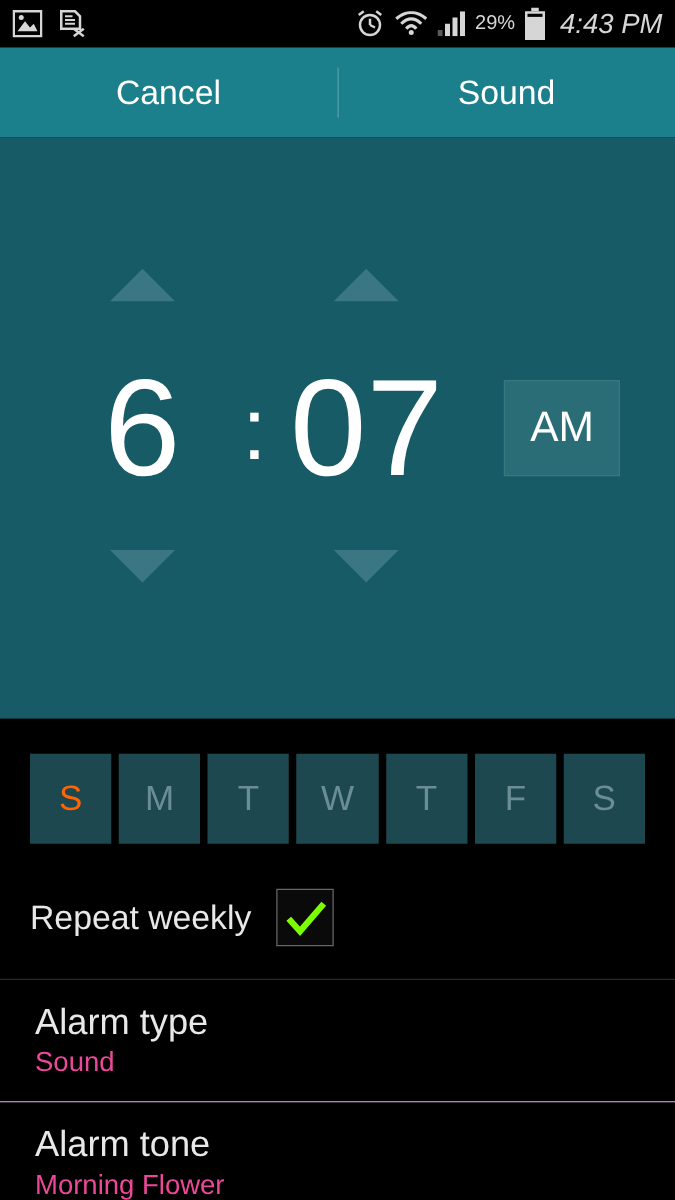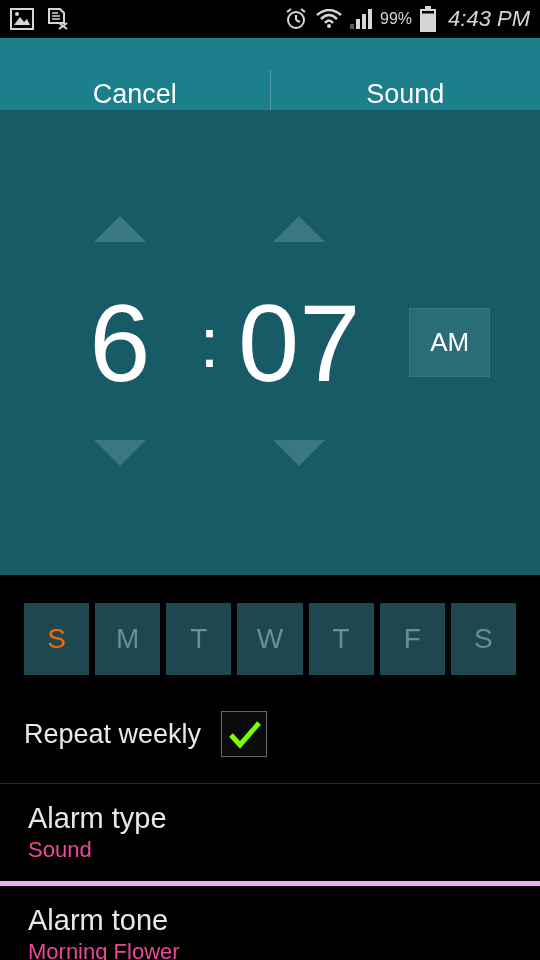--- a/index.html
+++ b/index.html
@@ -24,21 +24,21 @@
     .status-right { margin-left: auto; display: flex; align-items: center; gap: 8px; }
     .status-icon { display: inline-flex; align-items: center; }
     .battery-pct { font-size: 16px; color: #d6d6d6; }
     .clock-time { font-size: 22px; color: #d6d6d6; font-weight: 300; margin-left: 4px; font-style: italic; }
     
     
     .action-bar {
       height: 72px;
       background: #1b7f8c;
       display: flex;
-      align-items: flex-end;
+      align-items: center;
       box-shadow: 0 2px 4px rgba(0,0,0,0.2);
     }
     .action-btn {
       flex: 1;
       text-align: center;
       color: #fff;
       font-size: 27px;
       font-weight: 300;
       cursor: pointer;
     }
@@ -83,21 +83,21 @@
     .time-colon {
       color: #fff;
       font-size: 70px;
       font-weight: 300;
       align-self: center;
       margin: 0 -10px;
     }
     .ampm-btn {
       background: #2a6d77;
       color: #fff;
-      font-size: 26px;
+      font-size: 34px;
       font-weight: 400;
       padding: 18px 20px;
       cursor: pointer;
       align-self: center;
       margin-left: 20px;
       border: 1px solid rgba(255,255,255,0.08);
     }
     
     
     .days-section {
@@ -145,21 +145,21 @@
       display: flex;
       align-items: center;
       justify-content: center;
       cursor: pointer;
     }
     
     
     .setting-item {
       background: #000;
       padding: 18px 28px;
-      border-bottom: 5px solid #f0abfc;
+      border-bottom: 1px solid #f0abfc;
       cursor: pointer;
     }
     .setting-title {
       color: #e8e8e8;
       font-size: 29px;
       font-weight: 300;
       margin-bottom: 2px;
     }
     .setting-value {
       color: #ec4899;
@@ -209,21 +209,21 @@
         </svg>
     </span>
     <span class="status-icon">
       <svg width="22" height="20" viewBox="0 0 22 20">
           <rect x="0" y="15" width="4" height="5" fill="#5a5a5a"></rect>
           <rect x="6" y="10" width="4" height="10" fill="#d6d6d6"></rect>
           <rect x="12" y="5" width="4" height="15" fill="#d6d6d6"></rect>
           <rect x="18" y="0" width="4" height="20" fill="#d6d6d6"></rect>
         </svg>
     </span>
-    <span class="battery-pct">99%</span>
+    <span class="battery-pct">29%</span>
     <span class="status-icon">
       <svg width="16" height="26" viewBox="0 0 16 26">
           <rect x="5" y="0" width="6" height="3" fill="#d6d6d6"></rect>
           <rect x="0" y="3" width="16" height="23" fill="#d6d6d6"></rect>
           <rect x="2" y="5" width="12" height="2.5" fill="#000"></rect>
         </svg>
     </span>
     <span class="clock-time">4:43 PM</span>
   </div>
 </div>

